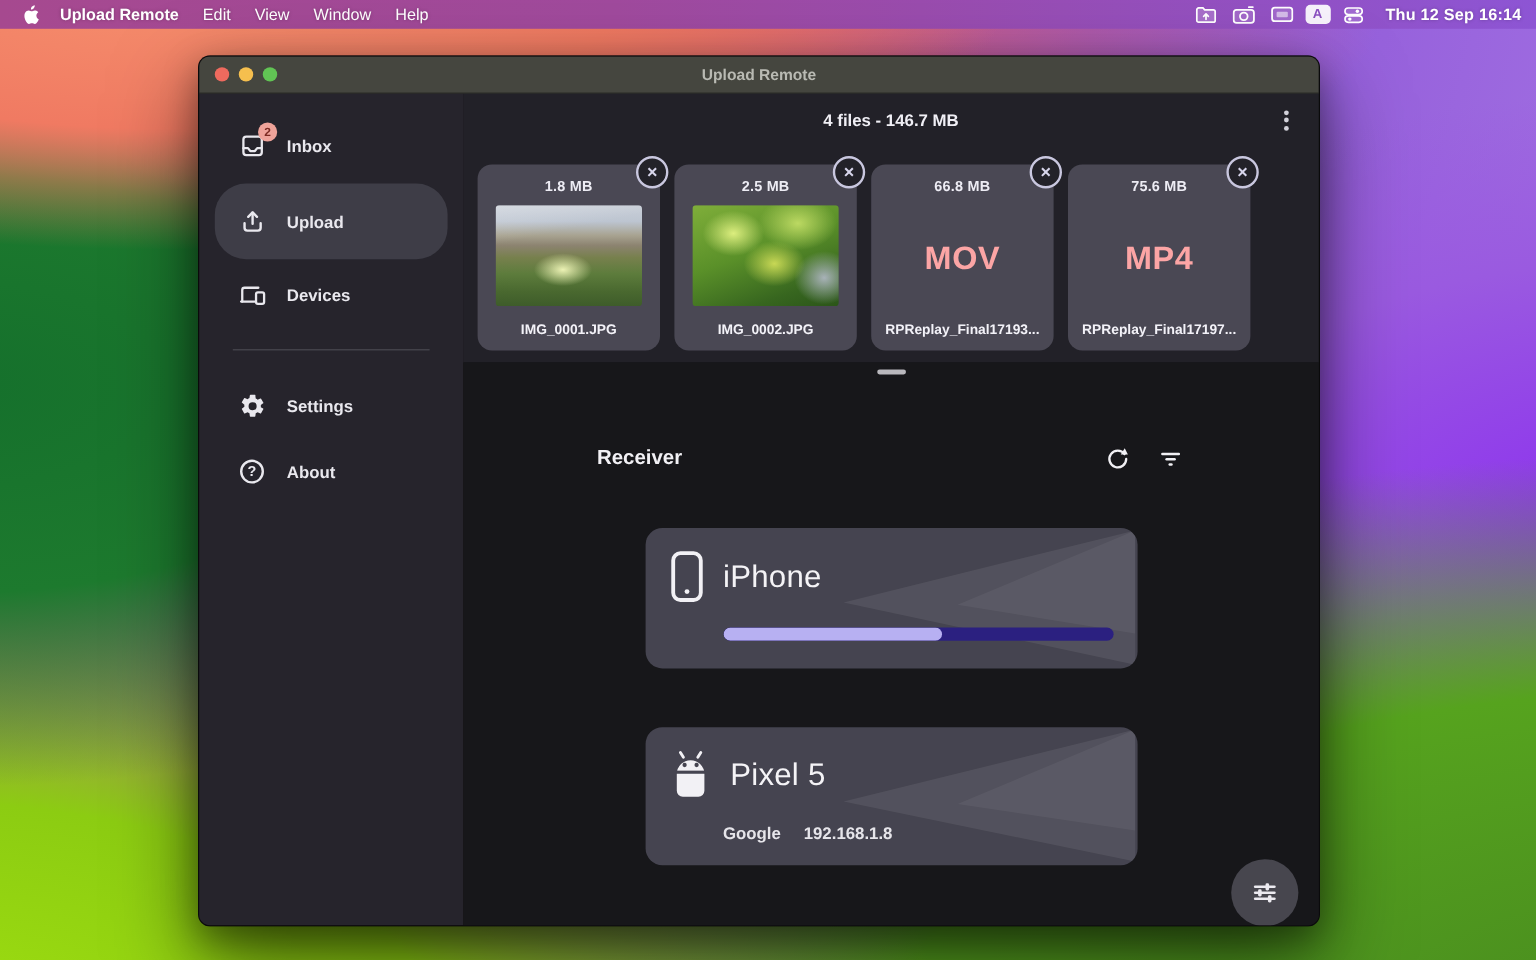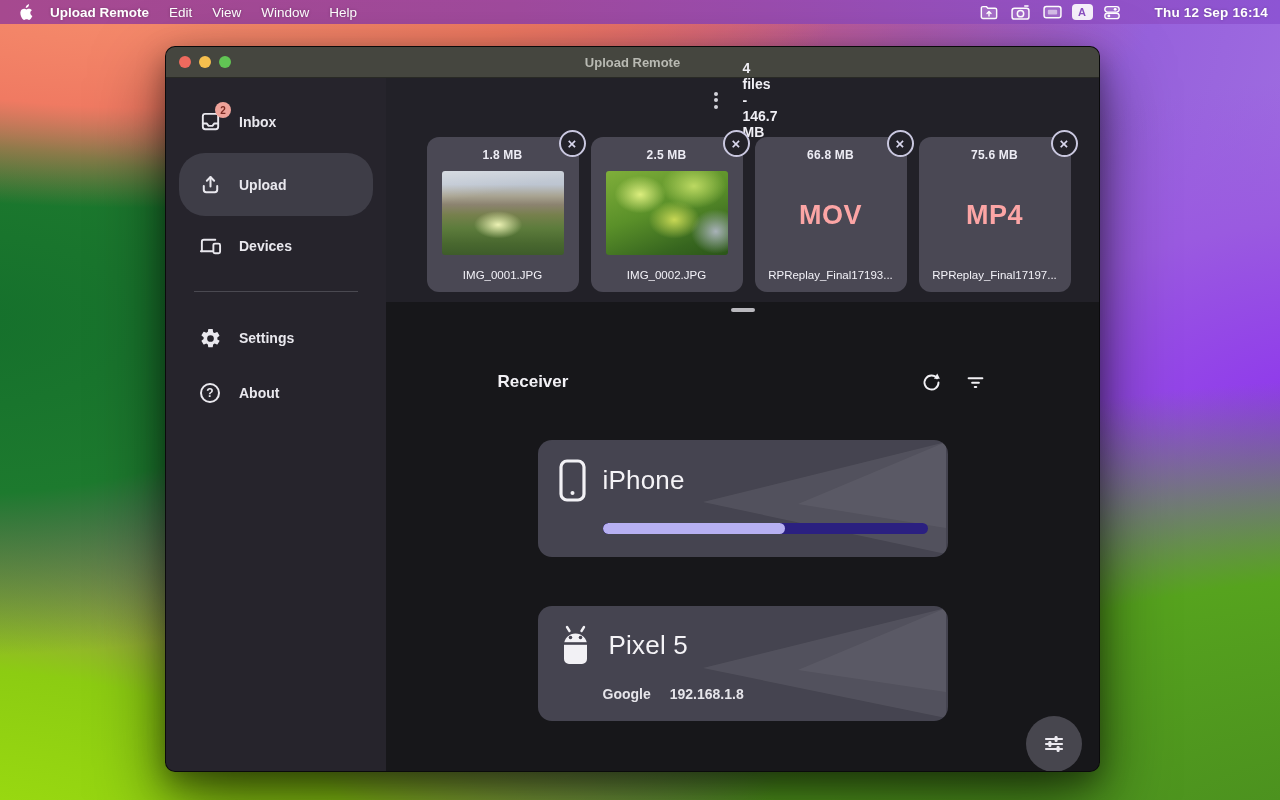--- a/index.html
+++ b/index.html
@@ -30,21 +30,21 @@
     color:#fff;font-size:13.5px;text-shadow:0 0 3px rgba(0,0,0,.25);
   }
   .mb-left{display:flex;align-items:center;gap:0;padding-left:10px;}
   .mb-apple{width:30px;display:flex;justify-content:center;align-items:center;}
   .mb-app{font-weight:bold;padding:0 10px;}
   .mb-item{padding:0 10px;}
   .mb-right{display:flex;align-items:center;gap:6px;padding-right:12px;}
   .mb-ic{width:26px;height:18px;display:flex;align-items:center;justify-content:center;}
   .mb-abadge{width:21px;height:16px;border-radius:4px;background:rgba(255,255,255,.92);
     color:#8a4fc0;font-weight:bold;font-size:11px;display:flex;align-items:center;justify-content:center;text-shadow:none;}
-  .mb-clock{margin-left:24px;font-weight:600;letter-spacing:.2px;}
+  .mb-clock{margin-left:8px;font-weight:600;letter-spacing:.2px;}
   
   .window{
     position:absolute;left:165px;top:46px;width:935px;height:726px;border-radius:10px;
     box-shadow:0 30px 70px rgba(0,0,0,.55),0 10px 28px rgba(0,0,0,.35);
     overflow:hidden;display:flex;flex-direction:column;background:#18171a;
     border:1px solid rgba(0,0,0,.55);box-sizing:border-box;
   }
   .titlebar{
     height:30px;flex:0 0 auto;background:#45463f;display:flex;align-items:center;position:relative;
     border-bottom:1px solid rgba(0,0,0,.4);
@@ -75,21 +75,21 @@
   .side-item.about{margin-top:11px;}
   .badge{
     position:absolute;top:-7px;right:-8px;min-width:16px;height:16px;border-radius:8px;
     background:#efa39a;color:#7c2a22;font-size:10px;font-weight:bold;
     display:flex;align-items:center;justify-content:center;padding:0 2px;box-sizing:border-box;
   }
   .qcircle{width:20px;height:20px;border-radius:50%;border:2px solid #e9e8ee;box-sizing:border-box;
     display:flex;align-items:center;justify-content:center;font-size:12px;font-weight:bold;color:#e9e8ee;}
   
   .content{flex:1;display:flex;flex-direction:column;min-width:0;}
-  .files-panel{height:224px;flex:0 0 auto;background:#222128;display:flex;flex-direction:column;align-items:center;}
+  .files-panel{height:224px;flex:0 0 auto;background:#222128;display:flex;flex-direction:column;}
   .files-header{height:44px;display:flex;align-items:center;position:relative;}
   .files-summary{position:absolute;left:0;right:0;text-align:center;font-size:14px;font-weight:bold;color:#f0eff5;}
   .kebab{position:absolute;right:15px;top:10px;width:24px;height:24px;display:flex;flex-direction:column;
     align-items:center;justify-content:center;gap:2.5px;}
   .kebab i{width:4px;height:4px;border-radius:50%;background:#d3d2da;}
   .cards-row{display:flex;gap:12px;padding-left:12px;margin-top:15px;}
   .file-card{
     width:152px;height:155px;flex:0 0 auto;background:#4a4854;border-radius:12px;position:relative;
     display:flex;flex-direction:column;align-items:center;
   }
@@ -102,21 +102,21 @@
       linear-gradient(180deg, #c9cfd8 0%, #bdc5d1 16%, #a8a391 30%, #8c8370 40%, #77804d 52%, #5d7c3c 68%, #49682f 86%, #3e5c2a 100%);
   }
   .thumb-leaves{
     background-image:
       radial-gradient(30% 32% at 28% 28%, #dcee7e 0%, rgba(220,238,126,0) 70%),
       radial-gradient(38% 38% at 72% 18%, #bcd962 0%, rgba(188,217,98,0) 70%),
       radial-gradient(28% 30% at 56% 58%, #c8d855 0%, rgba(200,216,85,0) 75%),
       radial-gradient(34% 44% at 90% 72%, #a8b2b8 0%, rgba(168,178,184,0) 60%),
       linear-gradient(160deg, #7fae3a 0%, #5a9029 45%, #37661f 80%, #2b5519 100%);
   }
-  .fc-name{margin-top:auto;margin-bottom:11px;font-size:11.5px;font-weight:normal;color:#f3f2f8;
+  .fc-name{margin-top:auto;margin-bottom:11px;font-size:11.5px;font-weight:bold;color:#f3f2f8;
     max-width:138px;white-space:nowrap;overflow:hidden;}
   .fc-format{flex:1;display:flex;align-items:center;font-size:27px;font-weight:bold;color:#fca5a5;letter-spacing:.5px;}
   .fc-close{
     position:absolute;top:-7px;right:-7px;width:27px;height:27px;border-radius:50%;
     background:#232229;border:2px solid #c9c7df;color:#d8d6ec;box-sizing:border-box;
     display:flex;align-items:center;justify-content:center;font-size:15px;font-weight:bold;line-height:1;
   }
   
   .receiver-panel{flex:1;background:#17171a;display:flex;flex-direction:column;align-items:center;position:relative;gap:36px;}
   .drag-handle{width:24px;height:4px;border-radius:2px;background:#b9b8bd;margin-top:6px;}

